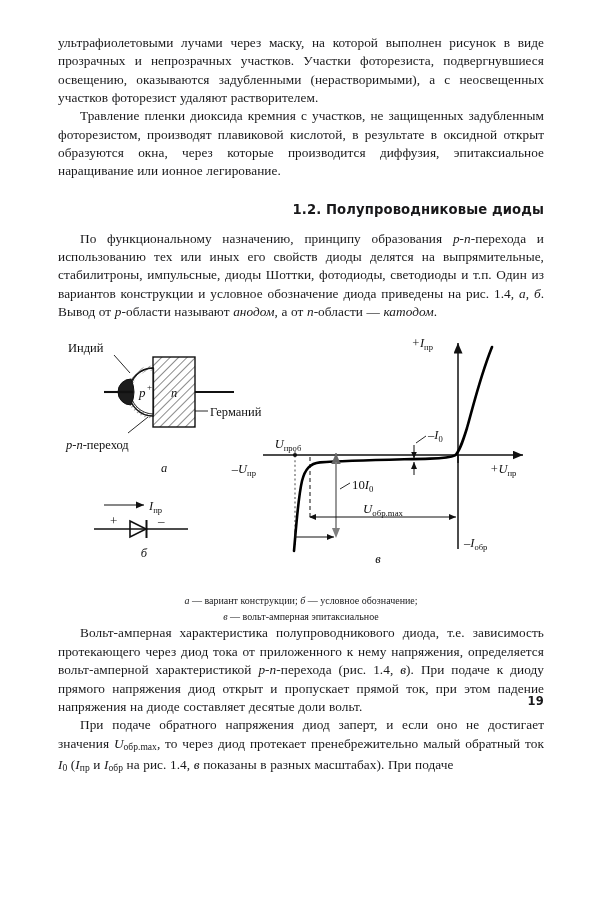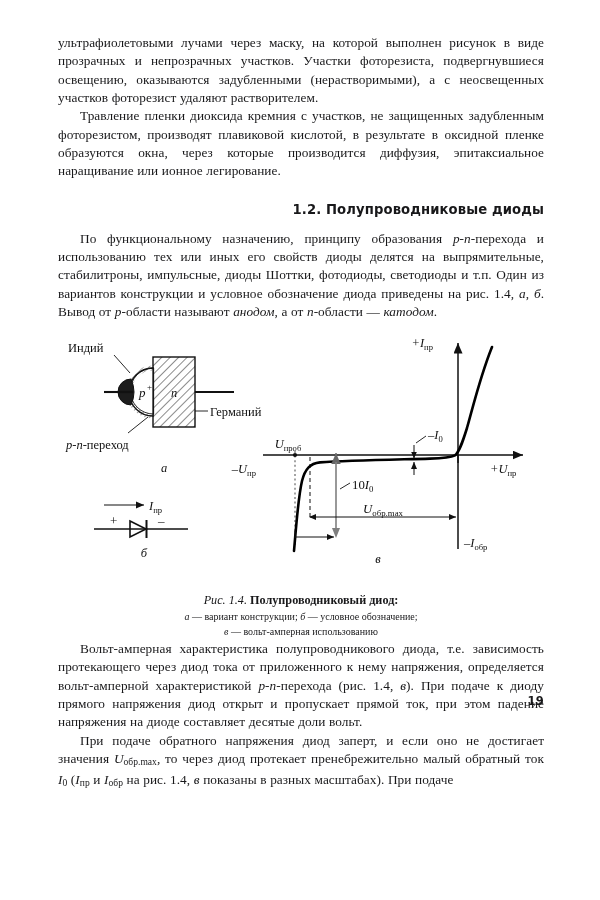--- a/index.html
+++ b/index.html
@@ -80,21 +80,21 @@
     letter-spacing: 0.2px;
   }
 </style>
 </head>
 <body>
 
 <div class="page">
 
   <p class="body-text">ультрафиолетовыми лучами через маску, на которой выполнен рисунок в виде прозрачных и непрозрачных участков. Участки фоторезиста, подвергнувшиеся освещению, оказываются задубленными (нерастворимыми), а с неосвещенных участков фоторезист удаляют растворителем.</p>
 
-  <p class="body-text indent">Травление пленки диоксида кремния с участков, не защищенных задубленным фоторезистом, производят плавиковой кислотой, в результате в оксидной пленке образуются окна, через которые производится диффузия, эпитаксиальное наращивание или ионное легирование.</p>
+  <p class="body-text indent">Травление пленки диоксида кремния с участков, не защищенных задубленным фоторезистом, производят плавиковой кислотой, в результате в оксидной открыт образуются окна, через которые производится диффузия, эпитаксиальное наращивание или ионное легирование.</p>
 
   <h2 class="section-heading">1.2. Полупроводниковые диоды</h2>
 
 
   <p class="body-text indent"><span>По функциональному назначению, принципу образования </span><span class="i">p-n</span><span>-перехода и использованию тех или иных его свойств диоды делятся на выпрямительные, стабилитроны, импульсные, диоды Шоттки, фотодиоды, светодиоды и т.п. Один из вариантов конструкции и условное обозначение диода приведены на рис. 1.4, </span><span class="i">а</span><span>, </span><span class="i">б</span><span>. Вывод от </span><span class="i">p</span><span>-области называют </span><span class="i">анодом</span><span>, а от </span><span class="i">n</span><span>-области — </span><span class="i">катодом</span><span>.</span></p>
 
   <div class="figure">
     <svg width="486" height="255" viewBox="0 0 486 255" xmlns="http://www.w3.org/2000/svg">
       <defs>
         <pattern id="hatch" width="6" height="6" patternTransform="rotate(45)" patternUnits="userSpaceOnUse">
@@ -205,23 +205,22 @@
 
         <line x1="237" y1="204" x2="276" y2="204" stroke="#111" stroke-width="1" marker-end="url(#arrowSm)"></line>
         <line x1="237" y1="198" x2="237" y2="205" stroke="#111" stroke-width="1"></line>
 
         <text x="320" y="230" font-family="'Liberation Serif',serif" font-size="12.5" font-style="italic" fill="#111" text-anchor="middle">в</text>
       </g>
     </svg>
   </div>
 
   <div class="fig-caption">
-    <div><span class="cap-num">Рис. 1.4.</span><span class="cap-title"> Полупроводниковый диод:</span></div>
     <div class="cap-sub"><span class="i">а</span><span> — вариант конструкции; </span><span class="i">б</span><span> — условное обозначение;</span></div>
-    <div class="cap-sub"><span class="i">в</span><span> — вольт-амперная использованию</span></div>
+    <div class="cap-sub"><span class="i">в</span><span> — вольт-амперная эпитаксиальное</span></div>
   </div>
 
   <p class="body-text indent after-figure"><span>Вольт-амперная характеристика полупроводникового диода, т.е. зависимость протекающего через диод тока от приложенного к нему напряжения, определяется вольт-амперной характеристикой </span><span class="i">p-n</span><span>-перехода (рис. 1.4, </span><span class="i">в</span><span>). При подаче к диоду прямого напряжения диод открыт и пропускает прямой ток, при этом падение напряжения на диоде составляет десятые доли вольт.</span></p>
 
   <p class="body-text indent"><span>При подаче обратного напряжения диод заперт, и если оно не достигает значения </span><span class="i">U</span><span class="sub">обр.max</span><span>, то через диод протекает пренебрежительно малый обратный ток </span><span class="i">I</span><span class="sub">0</span><span> (</span><span class="i">I</span><span class="sub">пр</span><span> и </span><span class="i">I</span><span class="sub">обр</span><span> на рис. 1.4, </span><span class="i">в</span><span> показаны в разных масштабах). При подаче</span></p>
 
   <div class="page-number">19</div>
 
 </div>
 

